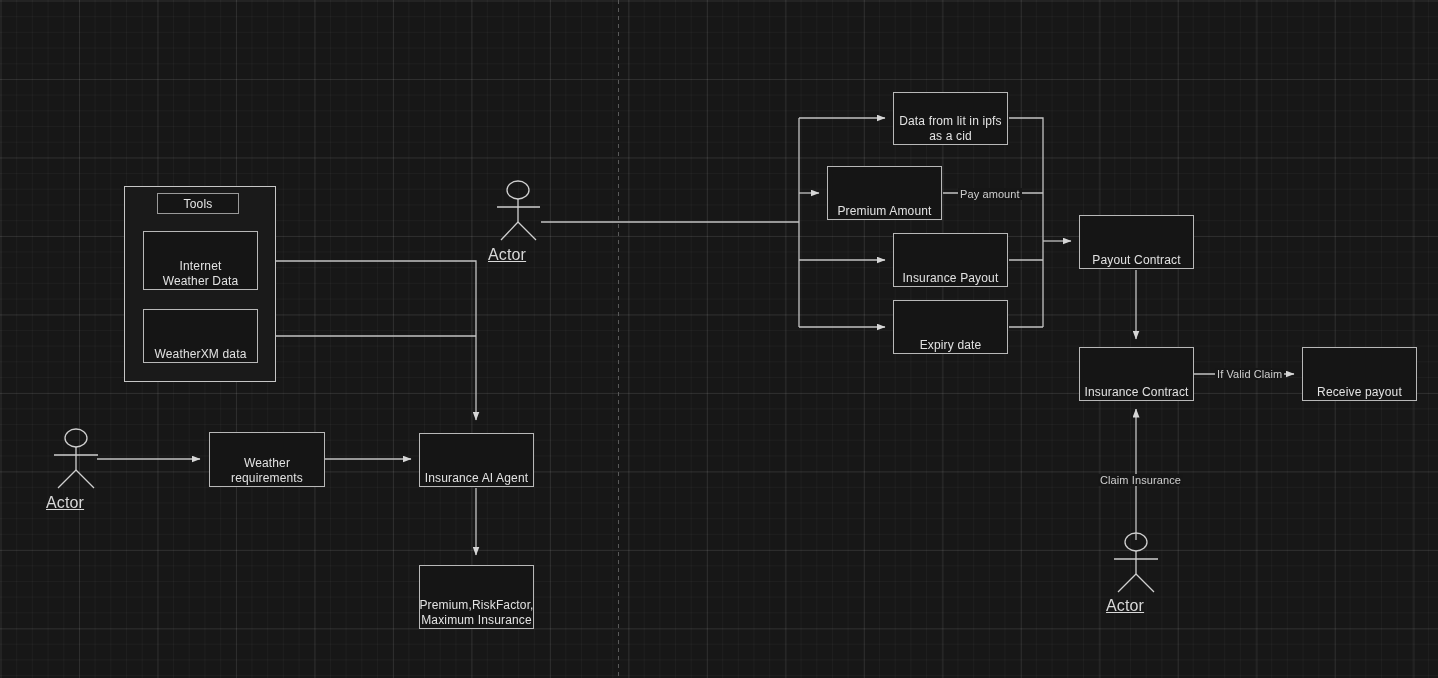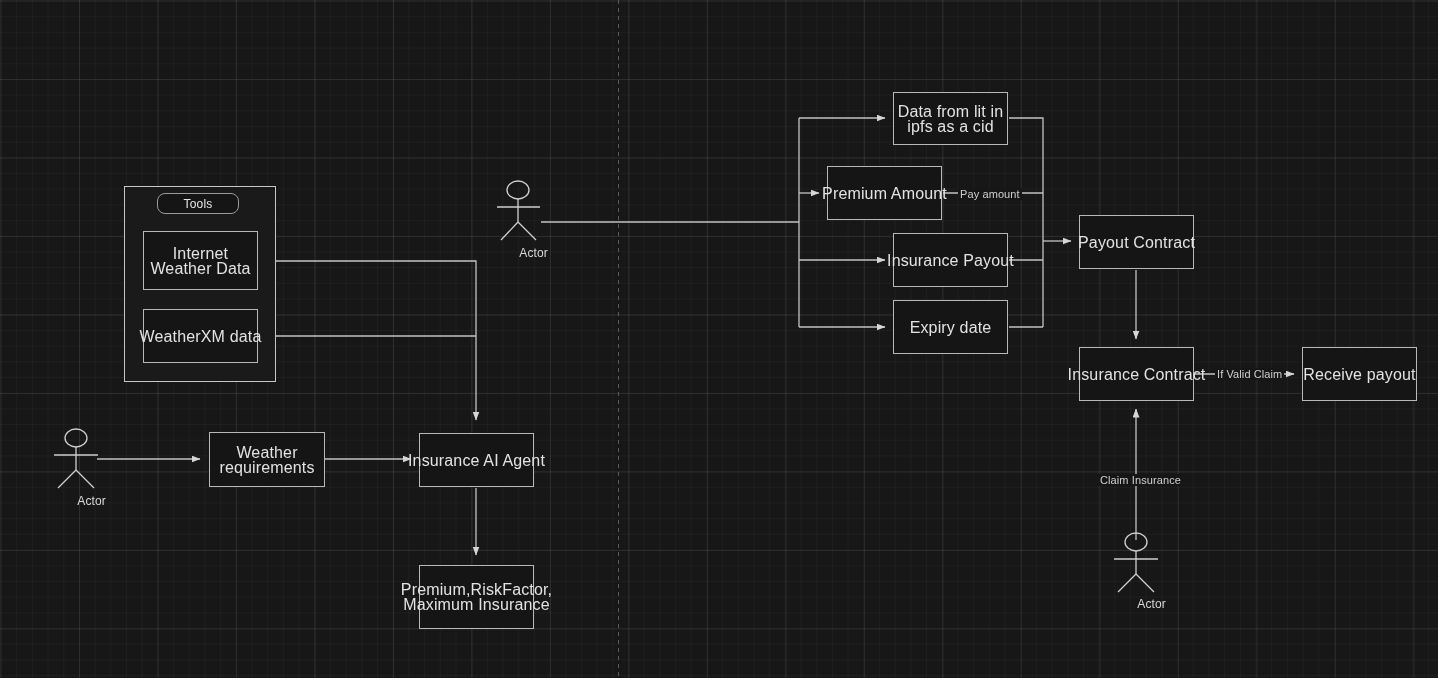--- a/index.html
+++ b/index.html
@@ -35,24 +35,24 @@
     height: 678px;
     pointer-events: none;
   }
   .node {
     position: absolute;
     box-sizing: border-box;
     border: 1.4px solid #b8b8b8;
     background: #151515;
     color: #e2e2e2;
     display: flex;
-    align-items: center;
+    align-items: flex-end;
     justify-content: center;
     text-align: center;
-    font-size: 16px;
+    font-size: 12px;
     line-height: 15px;
     letter-spacing: 0.15px;
     white-space: nowrap;
   }
   .node.wrap { white-space: normal; }
   .group-box {
     position: absolute;
     box-sizing: border-box;
     border: 1.4px solid #c6c6c6;
     background: #1a1a1a;
@@ -65,24 +65,25 @@
     color: #e6e6e6;
     display: flex;
     align-items: center;
     justify-content: center;
     font-size: 12px;
     letter-spacing: 0.2px;
   }
   .actor-label {
     position: absolute;
     color: #d8d8d8;
-    font-size: 12px;
-    text-align: right;
+    font-size: 16px;
+    text-align: left;
     white-space: nowrap;
     letter-spacing: 0.15px;
+    text-decoration: underline;
   }
   .edge-label {
     position: absolute;
     color: #cfcfcf;
     font-size: 11px;
     letter-spacing: 0.1px;
     white-space: nowrap;
     background: #161616;
     padding: 0 2px;
     line-height: 12px;
@@ -148,21 +149,21 @@
 
       <ellipse cx="1136" cy="542" rx="11" ry="9" stroke="#cfcfcf"></ellipse>
       <line x1="1114" y1="559" x2="1158" y2="559" stroke="#cfcfcf"></line>
       <line x1="1136" y1="551" x2="1136" y2="574" stroke="#cfcfcf"></line>
       <line x1="1136" y1="574" x2="1118" y2="592" stroke="#cfcfcf"></line>
       <line x1="1136" y1="574" x2="1154" y2="592" stroke="#cfcfcf"></line>
     </g>
   </svg>
 
   <div class="group-box" style="left:124px; top:186px; width:152px; height:196px;"></div>
-  <div class="group-title" style="left:157px; top:193px; width:82px; height:21px;border-radius:8px;">Tools</div>
+  <div class="group-title" style="left:157px; top:193px; width:82px; height:21px;">Tools</div>
 
   <div class="node wrap" style="left:143px; top:231px; width:115px; height:59px;">
     <span>
       <span>Internet</span><br><span>Weather Data</span>
     </span>
   </div>
 
   <div class="node" style="left:143px; top:309px; width:115px; height:54px;">
     <span>WeatherXM data</span>
   </div>

